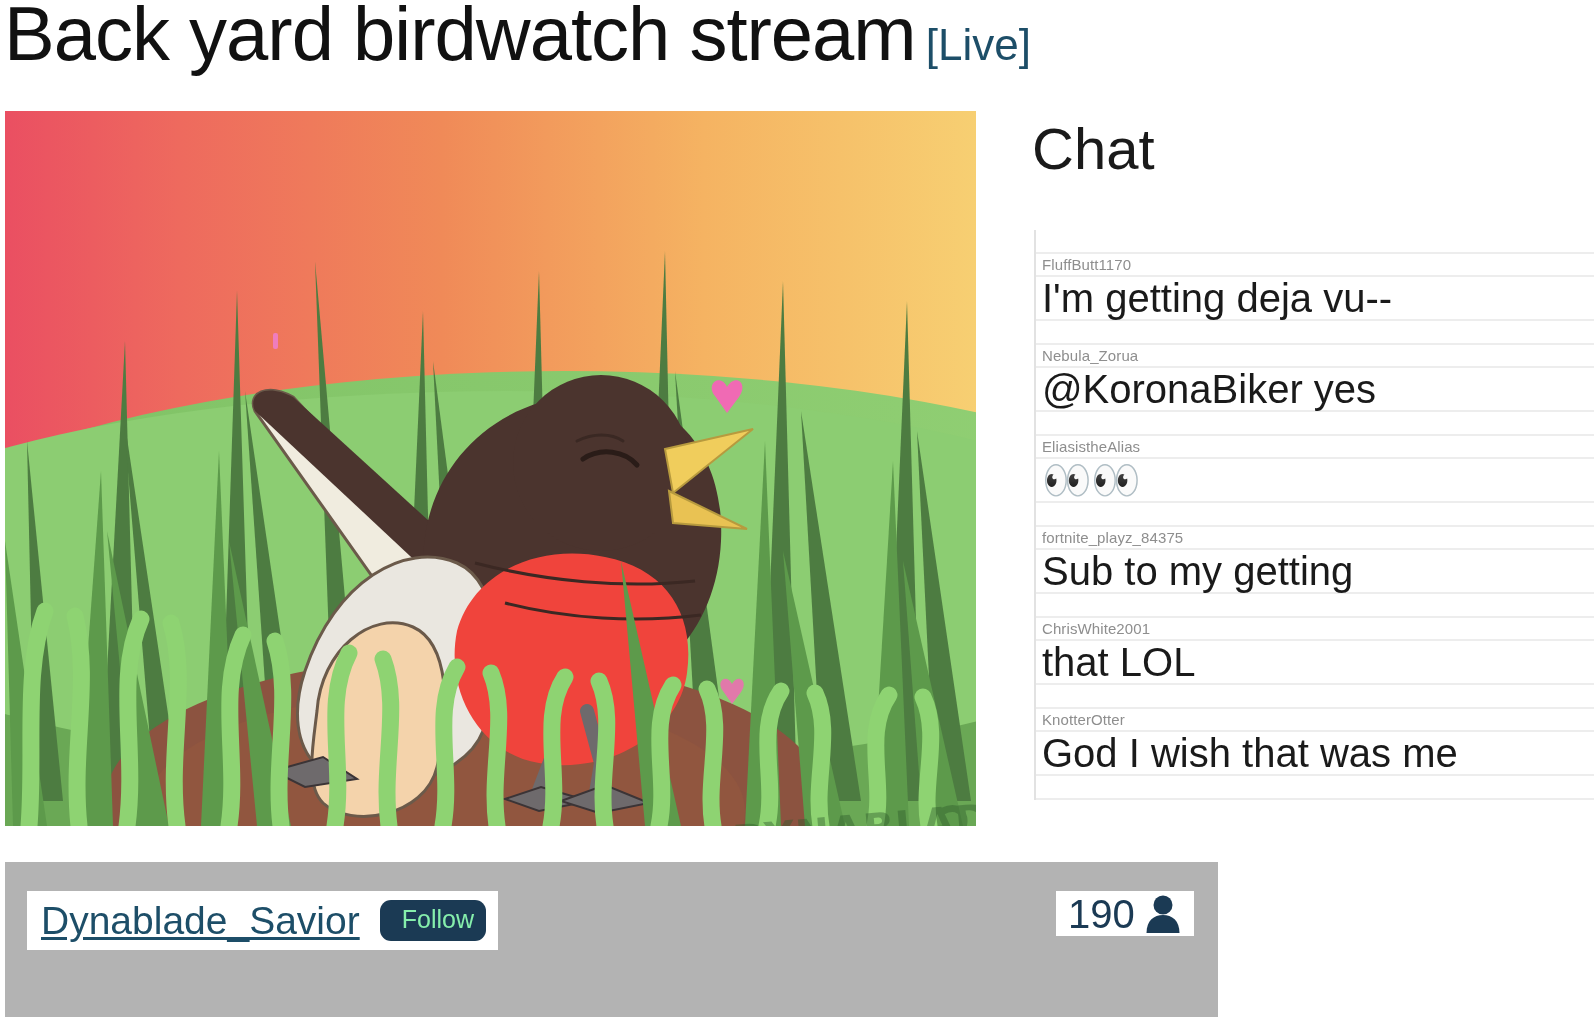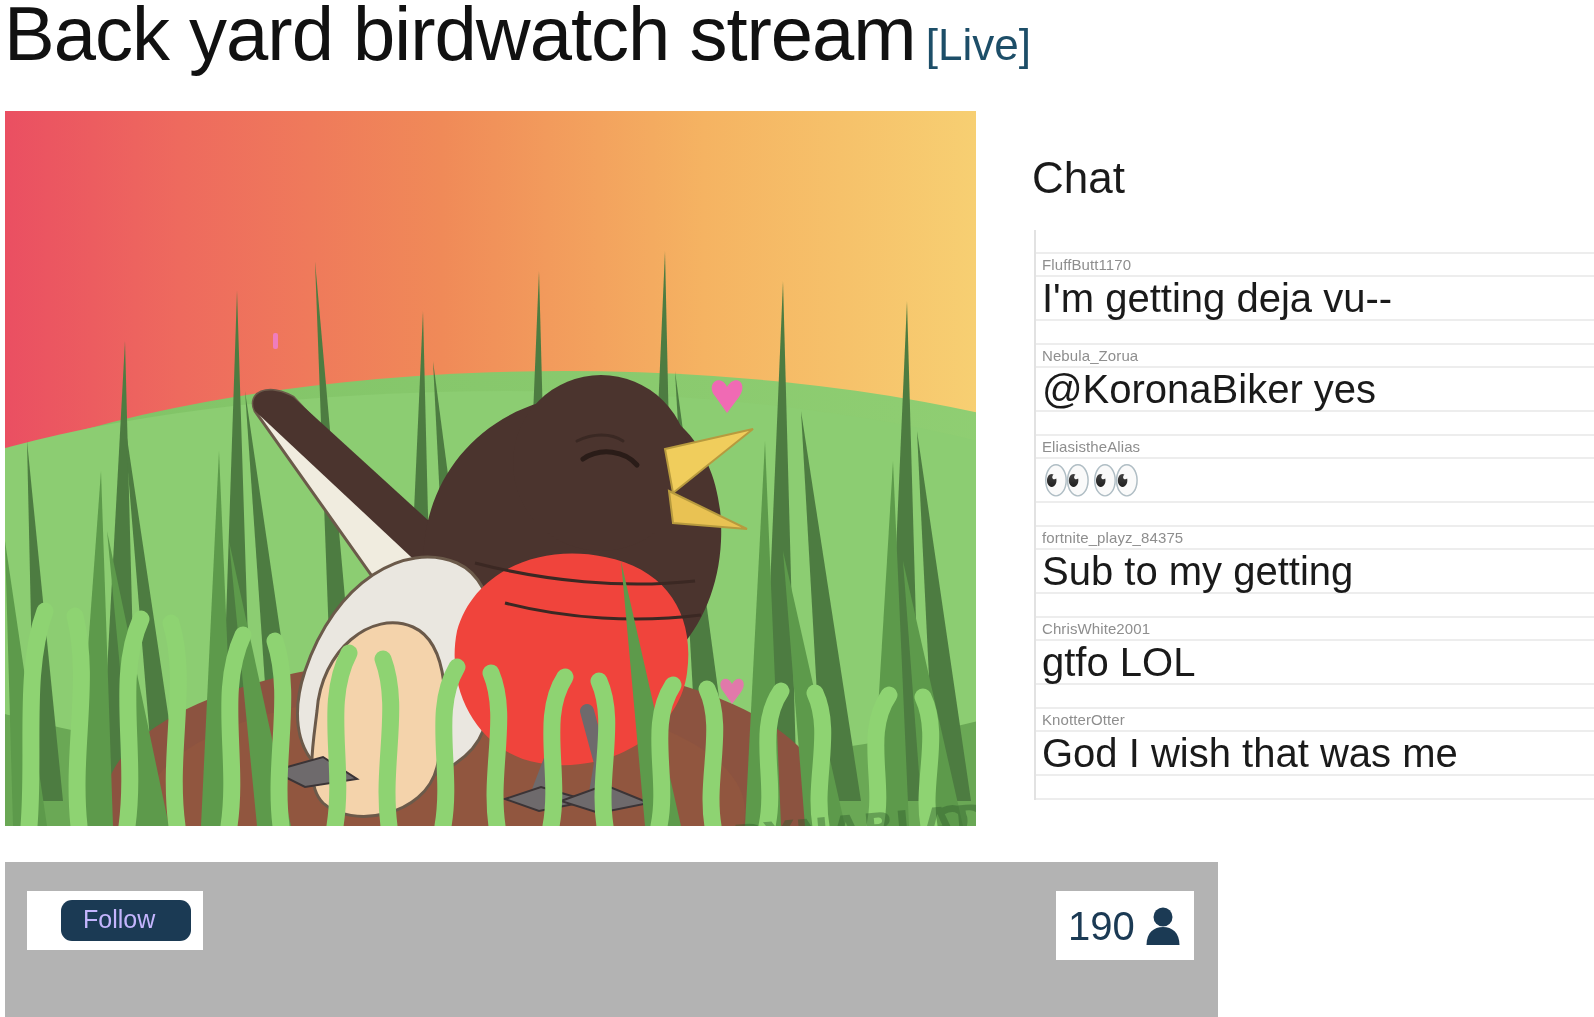--- a/index.html
+++ b/index.html
@@ -59,25 +59,24 @@
     position: absolute;
     left: 1020px;
     top: 112px;
     width: 574px;
     height: 700px;
   }
   #chat-heading {
     position: absolute;
     left: 12px;
     top: 8px;
-    font-size: 44px;
+    font-size: 58px;
     line-height: 1;
     color: #1a1a1a;
     font-weight: 400;
-    margin-top: 36px;
   }
   #chat-log {
     position: absolute;
     left: 14px;
     top: 118px;
     width: 560px;
     border-left: 2px solid #e2e2e2;
   }
   .chat-pad-row {
     height: 22px;
@@ -139,34 +138,34 @@
     font-size: 39px;
     color: #1d4e68;
     text-decoration: underline;
     text-underline-offset: 3px;
     line-height: 1;
     cursor: pointer;
   }
   #follow-button {
     margin-left: 20px;
     background: #1b3a54;
-    color: #c4b5fd;
+    color: #86efac;
     font-size: 25px;
     border-radius: 11px;
-    padding: 7px 36px 9px 22px;
+    padding: 7px 12px 9px 22px;
     line-height: 1;
     border: none;
     font-family: "Liberation Sans", sans-serif;
     cursor: pointer;
   }
   #viewer-chip {
     position: absolute;
     left: 1051px;
     top: 29px;
-    height: 69px;
+    height: 45px;
     background: #ffffff;
     display: flex;
     align-items: center;
     padding: 0 12px;
     box-sizing: border-box;
   }
   #viewer-count {
     font-size: 40px;
     color: #1b3a54;
     line-height: 1;
@@ -353,37 +352,38 @@
     </div>
     <div class="chat-msg-row">
       <span class="chat-msg-text">Sub to my getting</span>
     </div>
     <div class="chat-spacer-row"></div>
 
     <div class="chat-user-row">
       <span class="chat-user-name">ChrisWhite2001</span>
     </div>
     <div class="chat-msg-row">
-      <span class="chat-msg-text">gtfo LOL</span>
+      <span class="chat-msg-text">that LOL</span>
     </div>
     <div class="chat-spacer-row"></div>
 
     <div class="chat-user-row">
       <span class="chat-user-name">KnotterOtter</span>
     </div>
     <div class="chat-msg-row">
       <span class="chat-msg-text">God I wish that was me</span>
     </div>
     <div class="chat-spacer-row"></div>
   </div>
 </div>
 
 <div id="bottom-bar">
 
   <div id="channel-chip">
+    <a id="channel-name">Dynablade_Savior</a>
     <button id="follow-button">Follow</button>
   </div>
 
   <div id="viewer-chip">
     <span id="viewer-count">190</span>
     <svg id="viewer-icon" width="38" height="40" viewBox="0 0 38 40">
       <circle cx="19" cy="11" r="9.5" fill="#1b3a54"></circle>
       <path d="M2.5 39 C2.5 26.5 10 21 19 21 C28 21 35.5 26.5 35.5 39 Z" fill="#1b3a54"></path>
     </svg>
   </div>

